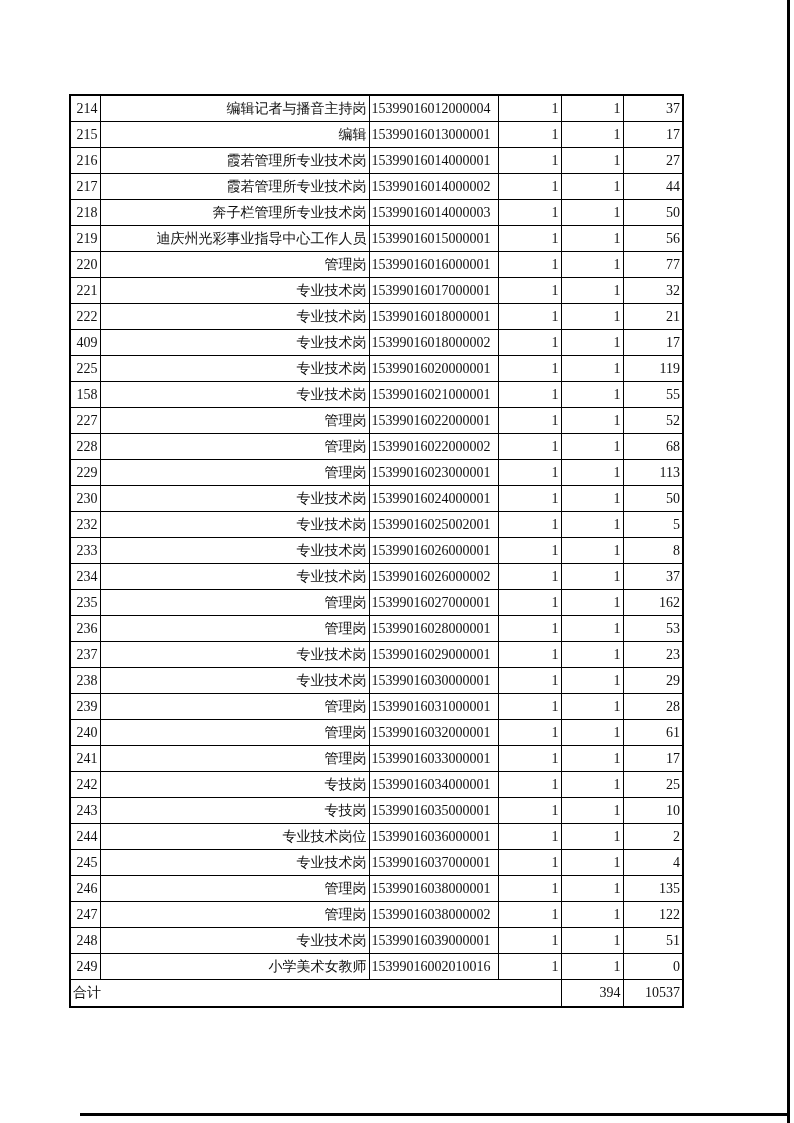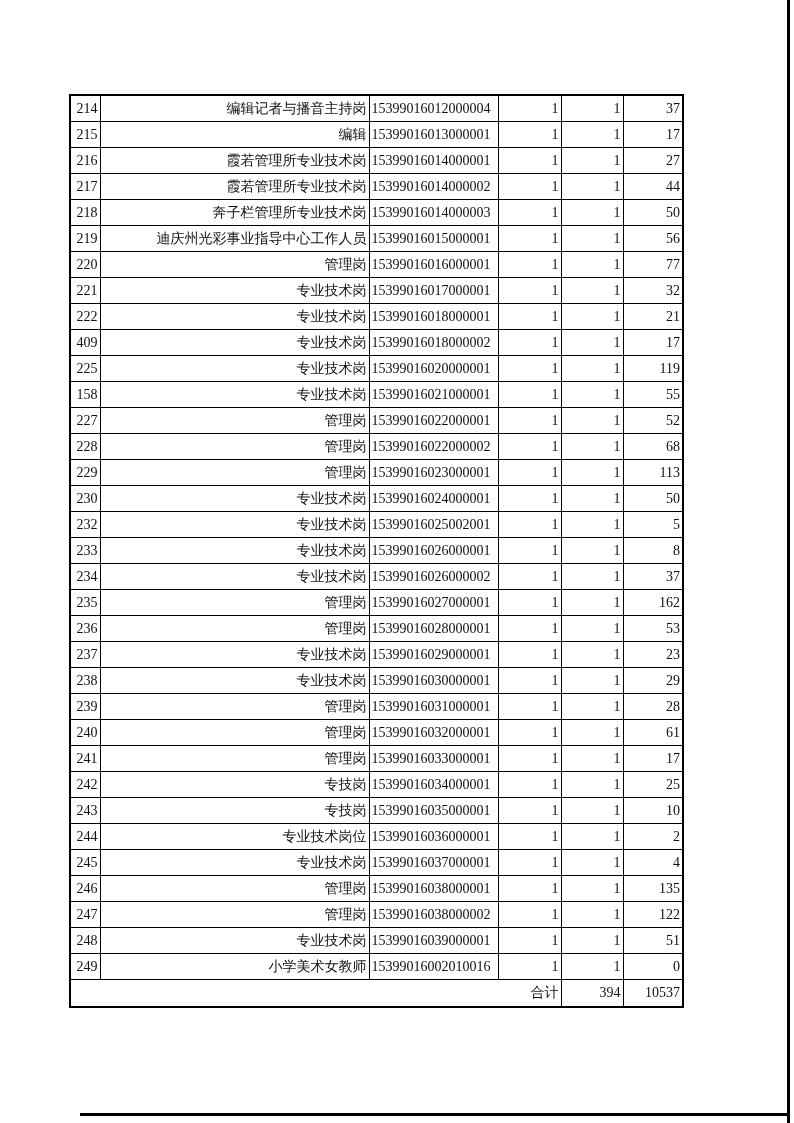--- a/index.html
+++ b/index.html
@@ -27,21 +27,21 @@
     border: 1px solid #000;
     padding: 0 2px;
     white-space: nowrap; overflow: hidden;
     line-height: 1;
     vertical-align: middle;
   }
   td.c-no    { text-align: right; padding-right: 2px; }
   td.c-name  { text-align: right;  padding-left: 3px; }
   td.c-code  { text-align: left;  padding-left: 4px; }
   td.c-val   { text-align: right; padding-right: 3px; }
-  td.c-total-label { text-align: right; padding-left: 3px; }
+  td.c-total-label { text-align: left; padding-left: 3px; }
 </style>
 </head>
 <body>
 
 <div class="page">
 
   <table class="roster">
     <colgroup>
       <col style="width:30px">
       <col style="width:269px">

